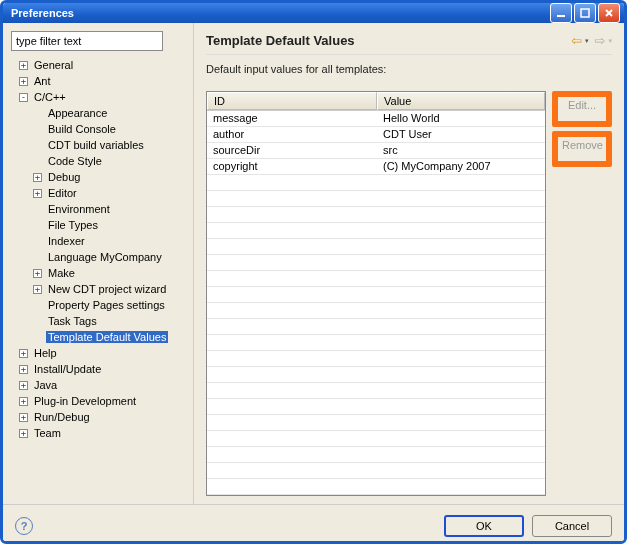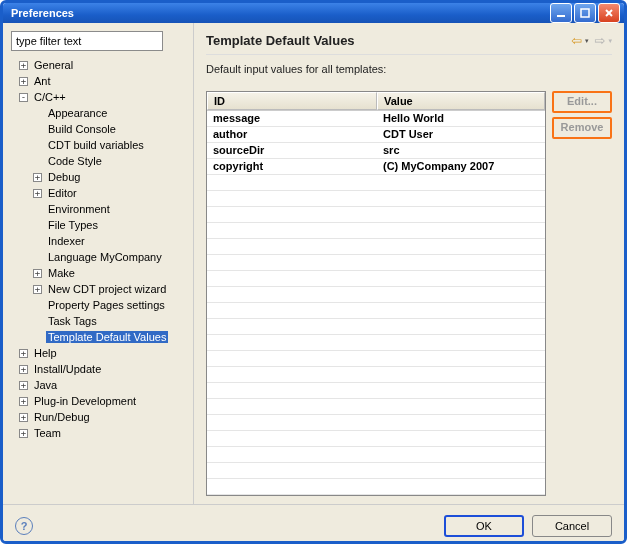--- a/index.html
+++ b/index.html
@@ -31,35 +31,35 @@
 .right-pane { flex: 1; padding: 10px 12px 8px 12px; display: flex; flex-direction: column; border-left: 1px solid #ccc; }
 .hdr { display: flex; align-items: center; padding-bottom: 6px; border-bottom: 1px solid #ddd; margin-bottom: 8px; }
 .hdr-title { font-size: 13px; font-weight: bold; flex: 1; color: #222; }
 .hdr-nav { display: flex; gap: 6px; align-items: center; }
 .hdr-arrow { font-size: 13px; }
 .arrow-gold { color: #d79b2a; }
 .arrow-gray { color: #b0b0b0; }
 .dropdown-arrow { font-size: 7px; color: #555; margin-left: -3px; }
 
 .desc { margin-bottom: 16px; color: #222; }
-.table-area { flex: 1; display: flex; gap: 6px; font-weight: bold; }
+.table-area { flex: 1; display: flex; gap: 6px; }
 .table-container { flex: 1; background: #fff; border: 1px solid #888; overflow: hidden; }
 .table-hdr { display: flex; background: #efebde; border-bottom: 1px solid #ccc; }
 .th { border: 1px solid #fff; border-right: 1px solid #bbb; border-bottom: 1px solid #bbb; padding: 2px 6px; background: linear-gradient(#f5f2e8, #e6e1d0); }
 .th-id { width: 170px; }
 .th-val { flex: 1; }
 .table-body { }
 .tr { display: flex; border-bottom: 1px solid #e5e5e5; height: 16px; }
 .td { padding: 1px 6px; }
 .td-id { width: 170px; }
 .td-val { flex: 1; }
 .empty-rows .tr { border-bottom: 1px solid #e5e5e5; }
 
 .side-btns { width: 60px; display: flex; flex-direction: column; gap: 4px; }
-.side-btn { height: 22px; border: 2px solid #f97316; background: #efebde; color: #999; padding: 2px 4px; text-align: center; border-radius: 2px; }
+.side-btn { height: 36px; border: 6px solid #f97316; background: #efebde; color: #999; padding: 2px 4px; text-align: center; border-radius: 2px; }
 
 .footer { height: 42px; border-top: 1px solid #ccc; display: flex; align-items: center; justify-content: space-between; padding: 6px 12px; }
 .help-icon { width: 18px; height: 18px; border: 1.5px solid #5a7fbc; border-radius: 50%; display: flex; align-items: center; justify-content: center; color: #5a7fbc; font-weight: bold; font-size: 11px; }
 .footer-btns { display: flex; gap: 8px; }
 .btn { width: 80px; height: 22px; border: 1px solid #888; background: #efebde; border-radius: 3px; display: flex; align-items: center; justify-content: center; }
 .btn-default { border: 2px solid #1d4ed8; }
 </style>
 </head>
 <body>
 

